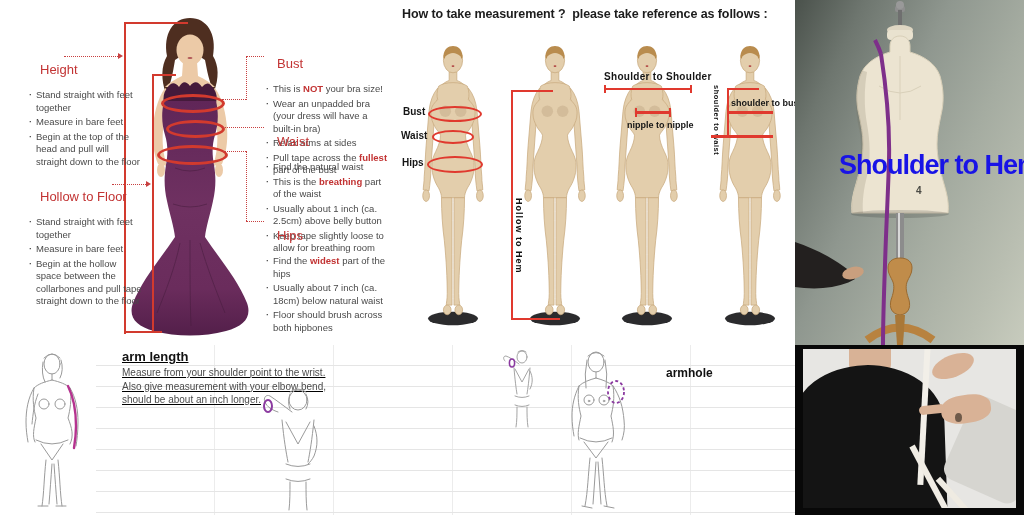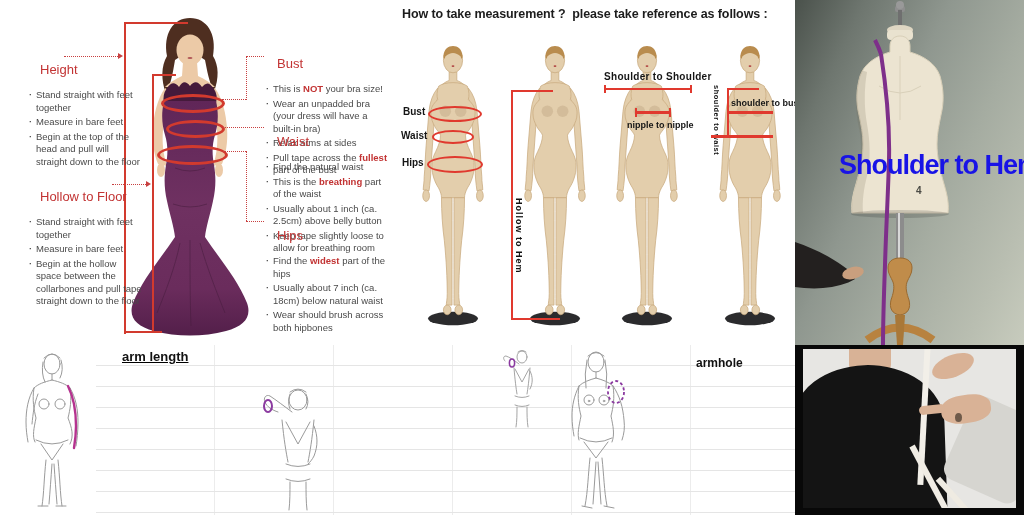--- a/index.html
+++ b/index.html
@@ -141,21 +141,21 @@
           <li><span>This is the </span><b class="em">breathing</b><span> part of the waist</span></li>
           <li><span>Usually about 1 inch (ca. 2.5cm) above belly button</span></li>
           <li><span>Keep tape slightly loose to allow for breathing room</span></li>
         </ul>
     </div>
     <div class="abs" style="left:265px;top:216px;width:124px;">
       <p class="rh">Hips</p>
       <ul class="blt">
           <li><span>Find the </span><b class="em">widest</b><span> part of the hips</span></li>
           <li><span>Usually about 7 inch (ca. 18cm) below natural waist</span></li>
-          <li><span>Wear should brush across both hipbones</span></li>
+          <li><span>Floor should brush across both hipbones</span></li>
         </ul>
     </div>
   </section>
 
   <section class="abs" style="left:395px;top:0;width:400px;height:345px;background:#fff;">
     <div class="abs mid-header" style="left:7px;top:7px;width:386px;">How to take measurement ?  please take reference as follows :</div>
   </section>
 
   <svg width="0" height="0" style="position:absolute" aria-hidden="true">
     <defs>
@@ -265,20 +265,21 @@
         <path d="M44,116 C43,130 42,144 41,156 M46,116 C47,130 48,144 49,156"></path>
         <path d="M30,158 L40,158 M48,158 L58,158"></path>
         <path d="M26,40 C20,50 18,62 18,74 C18,82 19,88 20,94 M30,46 C26,56 25,66 24,76"></path>
         <path d="M62,40 C68,50 70,62 70,74 C70,84 69,92 68,98"></path>
       </g>
       <path d="M60,38 C66,50 68,64 68,78 C68,86 67,94 66,100" stroke="#b5338f" stroke-width="2.4" fill="none" stroke-linecap="round"></path>
     </svg>
 
     <div class="abs" style="left:122px;top:4px;width:208px;text-decoration:underline;">
       <p class="bt-title">arm length</p>
+      <p class="bt-body">Measure from your shoulder point to the wrist. Also give measurement with your elbow bend, should be about an inch longer.</p>
     </div>
 
     <svg class="abs" style="left:252px;top:37px;" width="90" height="130" viewBox="0 0 90 130">
       <g stroke="#9a9a9a" stroke-width="1" fill="none" stroke-linecap="round">
         <ellipse cx="46" cy="18" rx="9" ry="10"></ellipse>
         <path d="M38,10 Q46,4 54,10 M54,12 Q58,20 54,27 M38,12 Q35,20 38,27"></path>
         <path d="M40,30 C32,24 24,18 18,14 C14,12 11,16 13,20 C15,25 20,28 26,30"></path>
         <path d="M30,38 C32,58 34,70 36,80 M62,38 C60,58 58,70 56,80"></path>
         <path d="M34,40 L46,62 L58,40"></path>
         <path d="M34,82 Q46,87 58,82 M34,97 Q46,102 58,97"></path>
@@ -317,21 +318,21 @@
         <path d="M32,90 Q48,98 64,90 M36,94 L48,110 L60,94"></path>
         <path d="M42,110 C40,128 40,142 37,158 M54,110 C56,128 56,142 59,158"></path>
         <path d="M48,114 C47,128 46,142 45,156 M50,114 C51,128 52,142 53,156"></path>
         <path d="M34,158 L44,160 M56,158 L66,160"></path>
         <path d="M31,38 C26,48 24,58 24,68 C24,76 25,82 26,88"></path>
         <path d="M65,38 C72,48 75,60 76,72 C77,80 76,86 74,92"></path>
       </g>
       <ellipse cx="68" cy="44" rx="8" ry="11" stroke="#8b3aa0" stroke-width="1.8" fill="none" stroke-dasharray="3,2.5"></ellipse>
     </svg>
 
-    <div class="abs" style="left:666px;top:11px;width:128px;margin-left:30px;">
+    <div class="abs" style="left:666px;top:21px;width:128px;">
       <p class="bt-title sm">armhole</p>
     </div>
   </section>
 
   <section class="abs photo-bottom">
     <div class="pb-inner">
       <div class="abs" style="left:46px;top:0;width:42px;height:28px;background:#d8b296;border-radius:0 0 45% 45%;"></div>
       <div class="abs" style="left:-8px;top:16px;width:150px;height:150px;background:#141414;border-radius:48% 52% 0 0 / 34% 40% 0 0;transform:rotate(-2deg);"></div>
       <div class="abs" style="left:152px;top:56px;width:80px;height:90px;background:#d6d5d0;transform:rotate(24deg);border-radius:12px;"></div>
       <div class="abs" style="left:118px;top:-4px;width:6px;height:140px;background:#f2efe8;transform:rotate(3deg);"></div>

